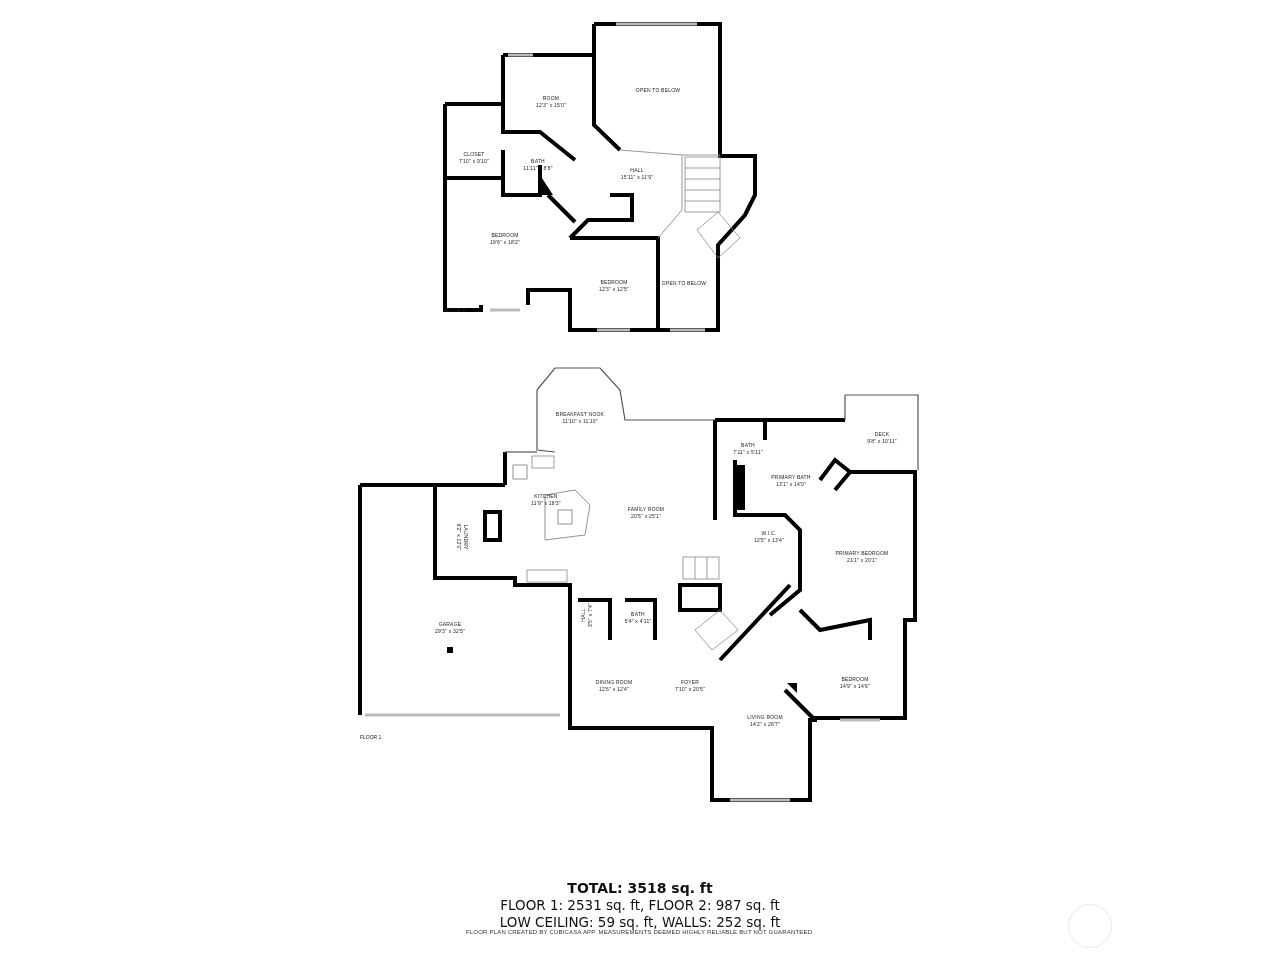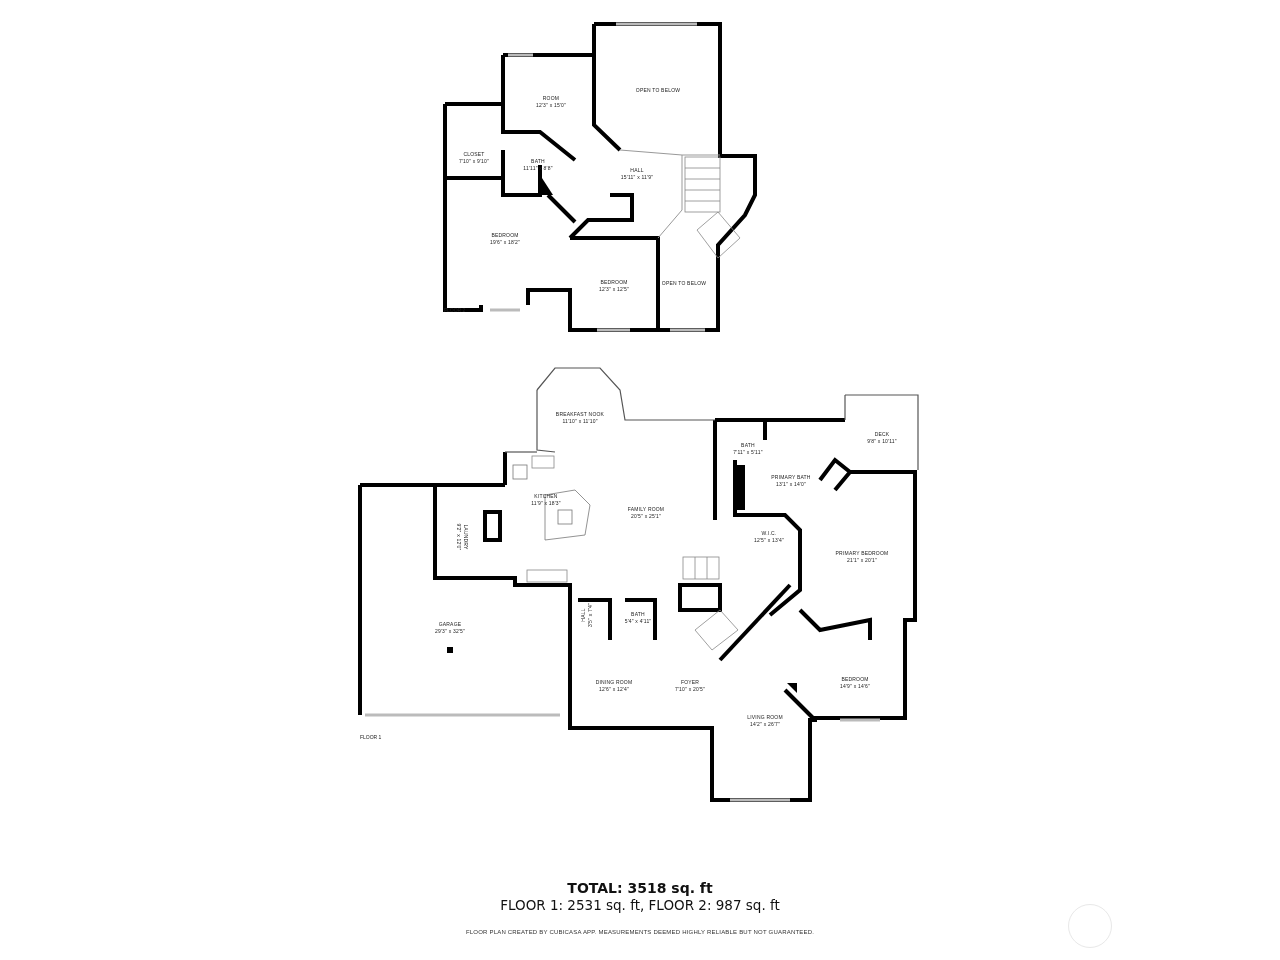--- a/index.html
+++ b/index.html
@@ -198,15 +198,16 @@
   </div>
 <div class="rl" style="left:765px;top:714px;">
     <span>LIVING ROOM</span>
     <span>14'2" x 26'7"</span>
   </div>
 <div class="floor-label" style="left:360px;top:734px;">FLOOR 1</div>
 
 <div class="summary">
   <div class="total">TOTAL: 3518 sq. ft</div>
   <div class="line">FLOOR 1: 2531 sq. ft, FLOOR 2: 987 sq. ft</div>
+  <div class="line">LOW CEILING: 59 sq. ft, WALLS: 252 sq. ft</div>
 </div>
 <div class="disclaimer">FLOOR PLAN CREATED BY CUBICASA APP. MEASUREMENTS DEEMED HIGHLY RELIABLE BUT NOT GUARANTEED.</div>
 <div class="watermark"></div>
 
 </body></html>

